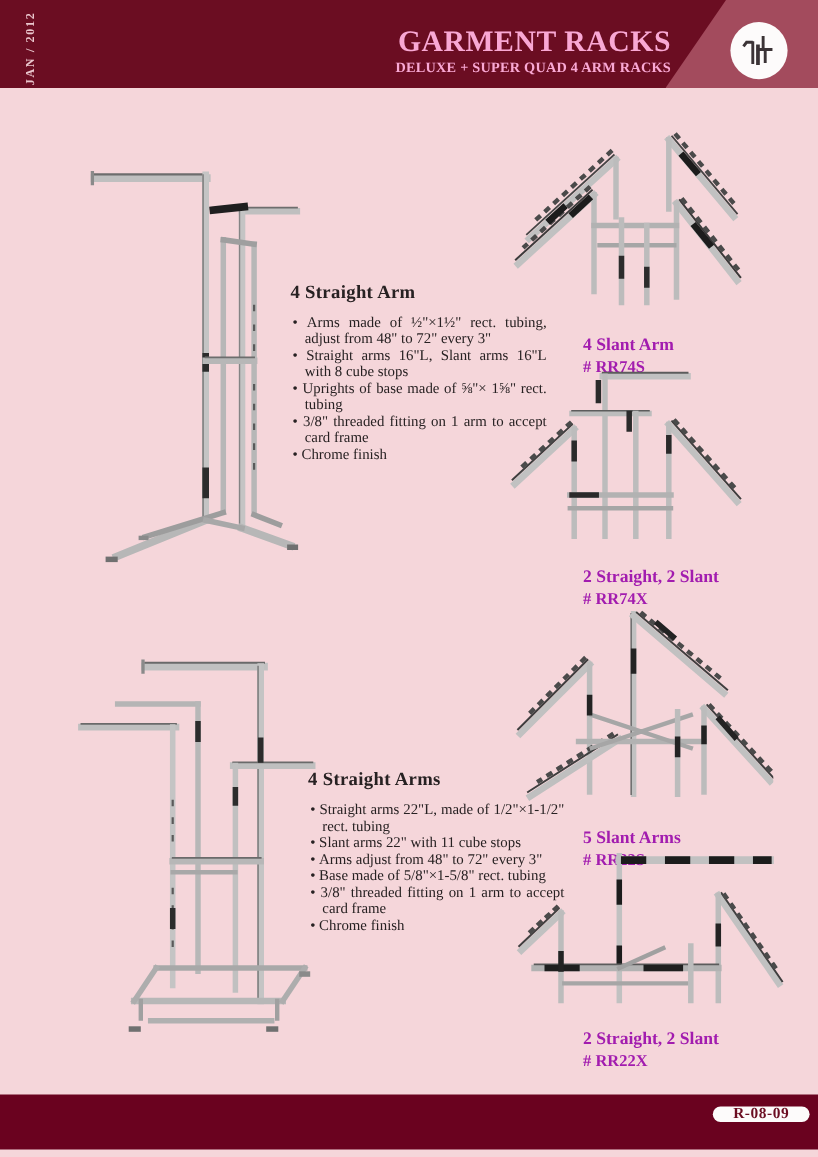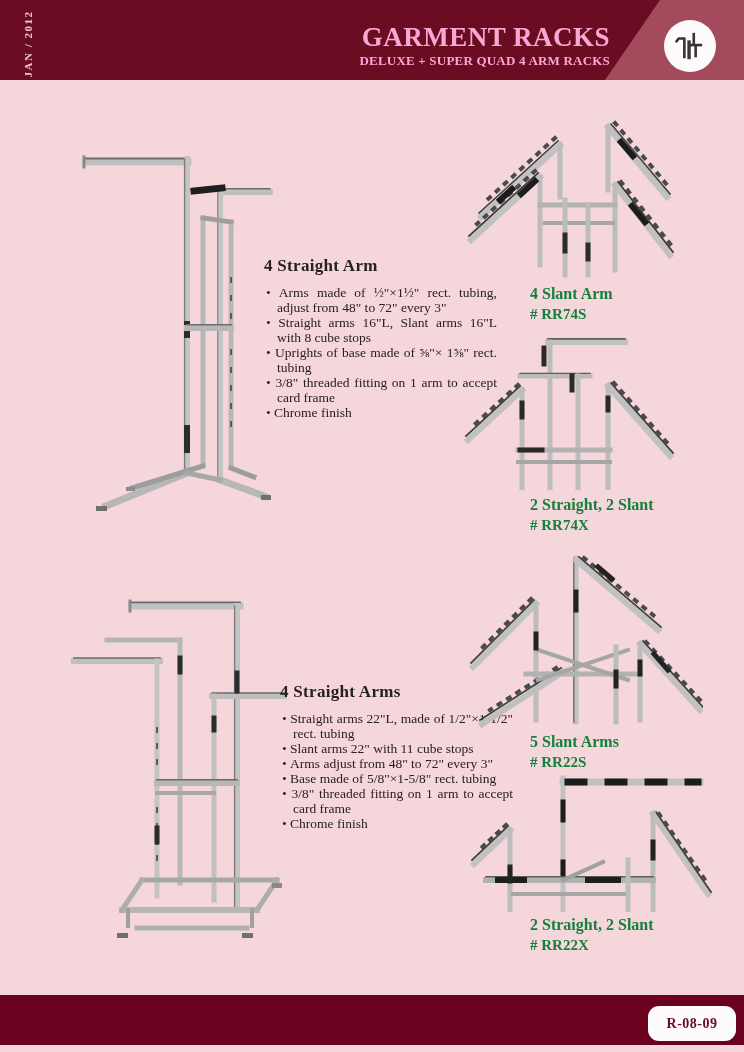--- a/index.html
+++ b/index.html
@@ -24,28 +24,28 @@
 
   
   .desc{position:absolute;width:233px;color:#272122;}
   .desc h3{margin:0 0 9px 0;font-size:17px;font-weight:bold;letter-spacing:0.3px;}
   .desc ul{list-style:none;margin:0;padding:0 0 0 13px;}
   .desc li{font-size:13.5px;line-height:15px;text-align:justify;text-indent:-11px;padding-left:0;}
   .desc li::before{content:"\2022\00a0";}
   .desc .code{margin-top:9px;font-size:16px;font-weight:bold;letter-spacing:0.3px;}
 
   
-  .cap{position:absolute;color:#15803d;}
+  .cap{position:absolute;color:#a21caf;margin-top:20px;}
   .cap .nm{font-size:16px;font-weight:bold;line-height:20px;}
   .cap .cd{font-size:15px;font-weight:bold;line-height:20px;}
 
   
   .footer-bar{position:absolute;left:0;top:995px;width:744px;height:50px;background:#6a021f;}
   .brand{position:absolute;left:282px;top:999px;}
-  .pill{position:absolute;left:648px;top:1006px;width:88px;height:35px;background:#fdfbfb;
+  .pill{position:absolute;left:648px;top:1006px;width:88px;height:14px;background:#fdfbfb;
         border-radius:11px;display:flex;align-items:center;justify-content:center;
         color:#6b0d22;font-size:14px;font-weight:bold;letter-spacing:0.5px;}
 </style>
 </head>
 <body>
 
 <div class="page">
 
   <div class="header">
     <div class="corner"></div>
@@ -203,21 +203,21 @@
         <path d="M195 332 L215 302" stroke="#adadad" stroke-width="5"></path>
         <path d="M75 350 H185" stroke="#b0b0b0" stroke-width="5"></path>
         <path d="M66 332 v16 M190 332 v16" stroke="#a0a0a0" stroke-width="4"></path>
       </g>
       <rect x="55" y="355" width="11" height="5" fill="#707070"></rect>
       <rect x="180" y="355" width="11" height="5" fill="#707070"></rect>
       <rect x="210" y="305" width="10" height="5" fill="#8a8a8a"></rect>
     </svg>
   </div>
 
-  <div class="desc" style="left:280px;top:682px;">
+  <div class="desc" style="left:280px;top:699px;">
     <h3>4 Straight Arms</h3>
     <ul>
       <li>Straight arms 22"L, made of 1/2"×1-1/2" rect. tubing</li>
       <li>Slant arms 22" with 11 cube stops</li>
       <li>Arms adjust from 48" to 72" every 3"</li>
       <li>Base made of 5/8"×1-5/8" rect. tubing</li>
       <li>3/8" threaded fitting on 1 arm to accept card frame</li>
       <li>Chrome finish</li>
     </ul>
   </div>

